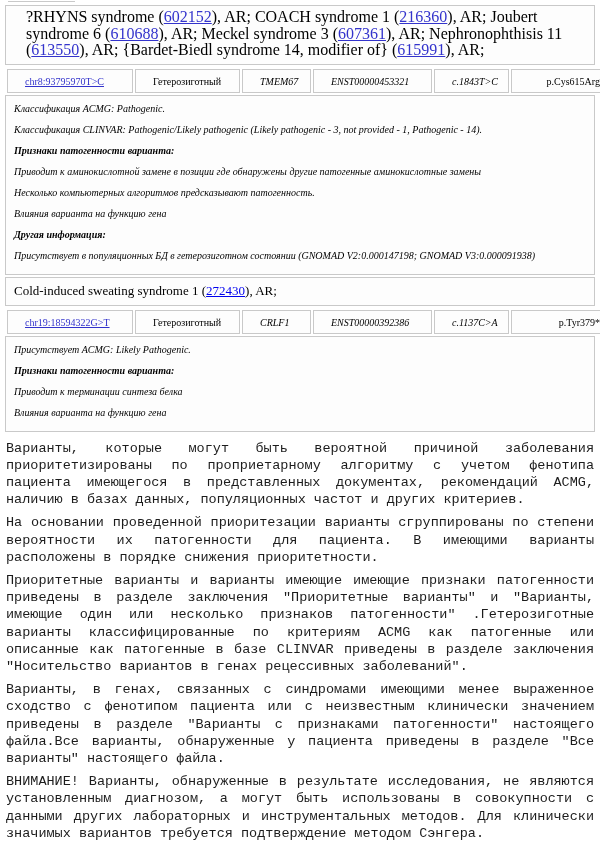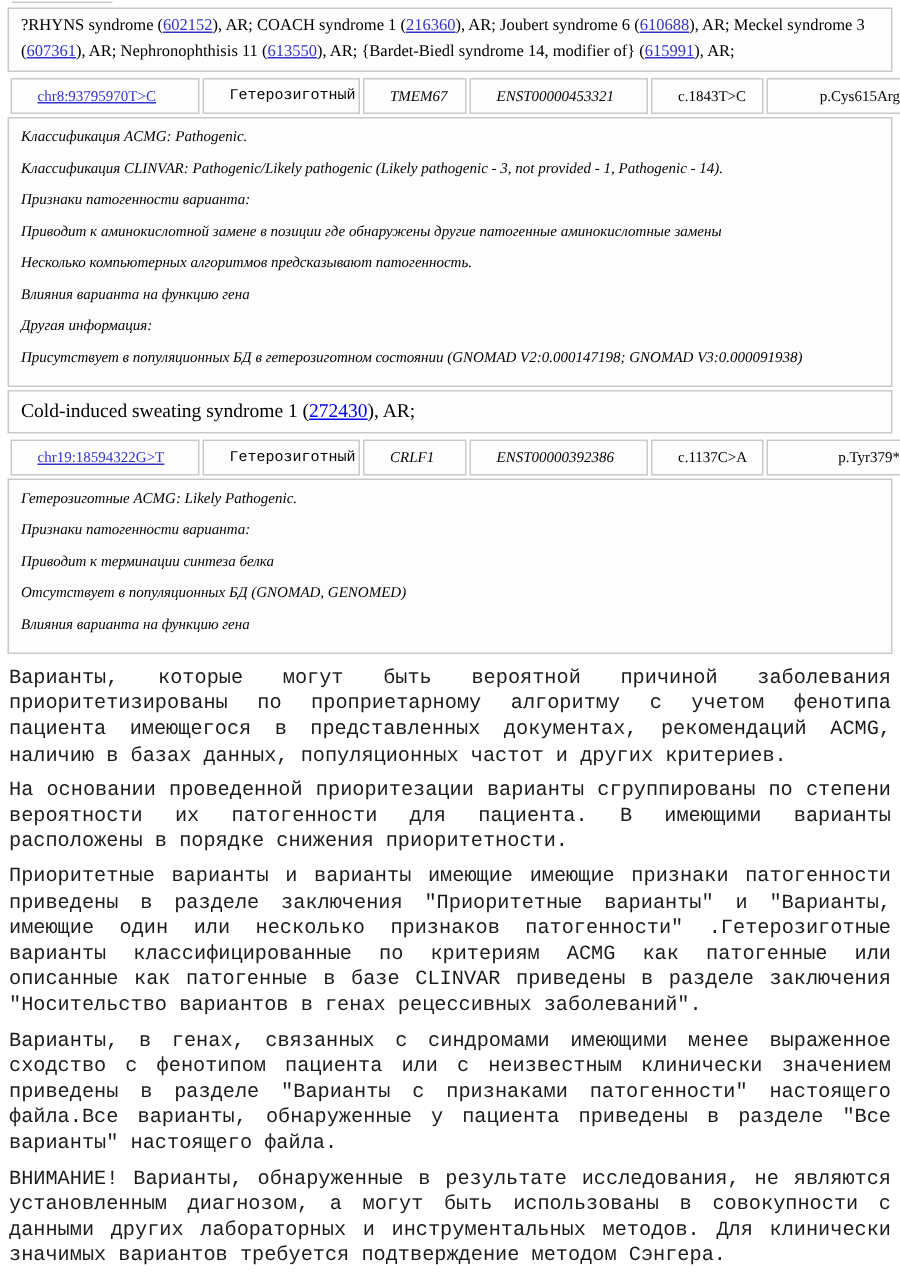--- a/index.html
+++ b/index.html
@@ -6,34 +6,34 @@
     --link:#3333cc;
     --border:#c9c9c9;
     --text:#000000;
     --notes:#1c1c1c;
   }
   html,body{margin:0;padding:0;background:#ffffff;}
   body{width:600px;height:849px;overflow:hidden;font-family:"Liberation Serif",serif;color:var(--text);}
   .doc{padding:1px 5px 0 5px;}
   .top-partial{height:1px;width:67px;background:var(--border);margin:0 0 3px 3px;}
   .box{border:1px solid var(--border);background:#fdfdfd;margin-bottom:2px;}
-  .syndromes{font-size:11px;line-height:16.5px;padding:3px 8px 5px 8px;}
+  .syndromes{font-size:16px;line-height:16.5px;padding:3px 8px 5px 20px;}
   .syndromes a, .vt a{color:var(--link);text-decoration:underline;}
   .header2{font-size:13px;line-height:19px;padding:3px 8px 5px 8px;}
   table.vt{width:100%;border-collapse:separate;border-spacing:2px;margin:0 0 0 0;table-layout:fixed;}
   table.vt td{border:1px solid var(--border);background:#fdfdfd;font-size:10px;line-height:11px;padding:6px 3px 5px 17px;white-space:nowrap;overflow:hidden;}
   table.vt td.c1{width:104px;}
-  table.vt td.c2{width:83px;font-family:Liberation Mono, monospace;}
+  table.vt td.c2{width:83px;}
   table.vt td.c3{width:47px;font-style:italic;}
   table.vt td.c4{width:97px;font-style:italic;}
-  table.vt td.c5{width:53px;}
+  table.vt td.c5{width:53px;font-style:italic;}
   table.vt td.c6{width:71px;text-align:right;}
   .clsbox{padding:6px 8px 4px 8px;}
   .clsbox p.cls-line{font-style:italic;font-size:10px;line-height:13px;margin:0 0 8px 0;}
-  .clsbox p.cls-line.bold{font-weight:normal;}
+  .clsbox p.cls-line.bold{font-weight:bold;}
   .notes{padding:6px 1px 0 1px;}
   .notes p.para{font-family:Liberation Mono, monospace;font-size:13.5px;line-height:17.2px;color:var(--notes);text-align:justify;margin:0 0 6px 0;}
 </style>
 </head>
 <body>
 
 <div class="doc">
 
   <div class="top-partial"></div>
 
@@ -78,24 +78,23 @@
       <td class="c3">CRLF1</td>
       <td class="c4">ENST00000392386</td>
       <td class="c5">c.1137C&gt;A</td>
       <td class="c6">p.Tyr379*</td>
       <td class="c7">40</td>
     </tr>
   </tbody>
     </table>
 
   <div class="box clsbox">
-      <p class="cls-line">Гетерозиготные ACMG: Likely Pathogenic.</p>
+      <p class="cls-line">Присутствует ACMG: Likely Pathogenic.</p>
       <p class="cls-line bold">Признаки патогенности варианта:</p>
       <p class="cls-line">Приводит к терминации синтеза белка</p>
-      <p class="cls-line">Отсутствует в популяционных БД (GNOMAD, GENOMED)</p>
       <p class="cls-line">Влияния варианта на функцию гена</p>
     </div>
 
   <div class="notes">
       <p class="para">Варианты, которые могут быть вероятной причиной заболевания приоритетизированы по проприетарному алгоритму с учетом фенотипа пациента имеющегося в представленных документах, рекомендаций ACMG, наличию в базах данных, популяционных частот и других критериев.</p>
       <p class="para">На основании проведенной приоритезации варианты сгруппированы по степени вероятности их патогенности для пациента. В имеющими варианты расположены в порядке снижения приоритетности.</p>
       <p class="para">Приоритетные варианты и варианты имеющие имеющие признаки патогенности приведены в разделе заключения "Приоритетные варианты" и "Варианты, имеющие один или несколько признаков патогенности" .Гетерозиготные варианты классифицированные по критериям ACMG как патогенные или описанные как патогенные в базе CLINVAR приведены в разделе заключения "Носительство вариантов в генах рецессивных заболеваний".</p>
       <p class="para">Варианты, в генах, связанных с синдромами имеющими менее выраженное сходство с фенотипом пациента или с неизвестным клинически значением приведены в разделе "Варианты с признаками патогенности" настоящего файла.Все варианты, обнаруженные у пациента приведены в разделе "Все варианты" настоящего файла.</p>
       <p class="para">ВНИМАНИЕ! Варианты, обнаруженные в результате исследования, не являются установленным диагнозом, а могут быть использованы в совокупности с данными других лабораторных и инструментальных методов. Для клинически значимых вариантов требуется подтверждение методом Сэнгера.</p>
     </div>

